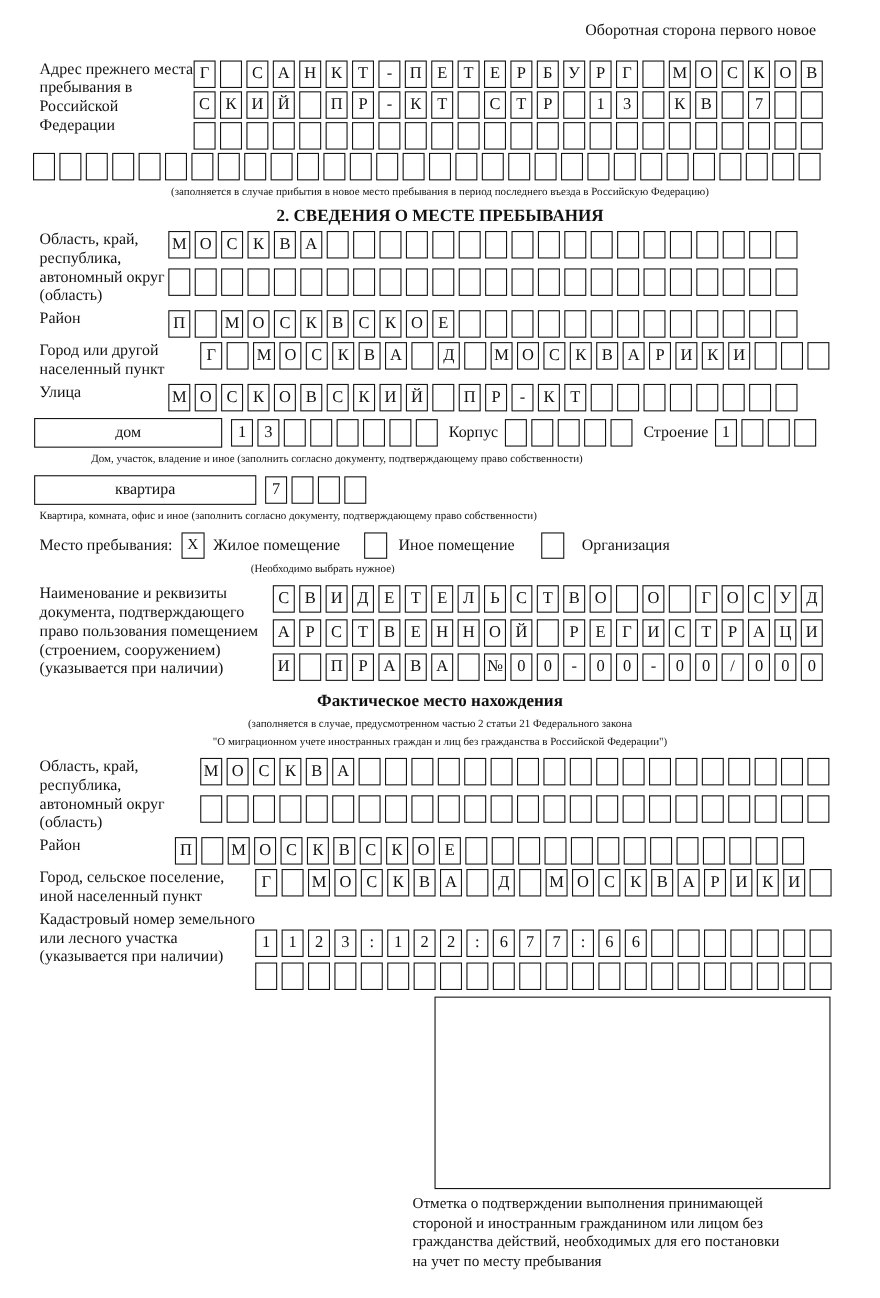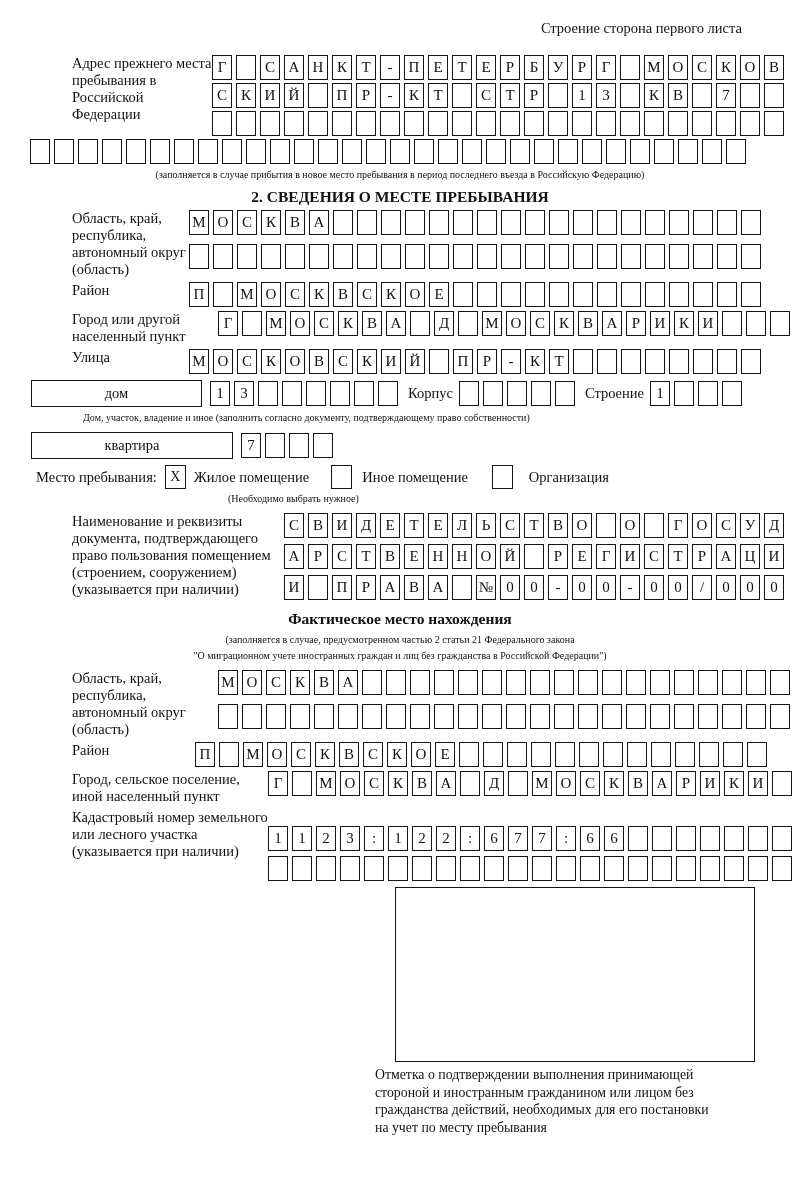--- a/index.html
+++ b/index.html
@@ -22,21 +22,21 @@
 
   .boxrow { display:flex; gap:4px; flex:none; }
   .cell {
     width:20px; height:25px; flex:none;
     border:1.6px solid #151515;
     display:flex; align-items:center; justify-content:center;
     font-size:15px; background:#fff;
   }
   .rowstack { display:flex; flex-direction:column; gap:3px; }
 
-  .frow { display:flex; align-items:flex-start; margin-top:4px;margin-left:36px; }
+  .frow { display:flex; align-items:flex-start; margin-top:4px; }
 
   .field-rect {
     height:27px; border:1.6px solid #151515;
     display:flex; align-items:center; justify-content:center;
     font-size:14.5px; flex:none; background:#fff;
   }
   .inline-row { display:flex; align-items:center; margin-top:6px; }
 
   .chk {
     width:21px; height:24px; flex:none;
@@ -51,21 +51,21 @@
     border:1.8px solid #151515; background:#fff;
   }
   .stamp-caption { margin-left:339px; width:400px; margin-top:4px; }
   .stamp-caption div { font-size:13.8px; line-height:17.5px; text-align:left; }
 </style>
 </head>
 <body>
 
 <div class="page">
 
-  <div class="hdr">Строение сторона первого листа</div>
+  <div class="hdr">Оборотная сторона первого новое</div>
 
   <div class="frow" style="margin-top:18px;">
     <div class="lbl" style="width:140px;">Адрес прежнего места пребывания в Российской Федерации</div>
     <div class="rowstack">
       <div class="boxrow">
           <span class="cell">Г</span>
           <span class="cell"></span>
           <span class="cell">С</span>
           <span class="cell">А</span>
           <span class="cell">Н</span>
@@ -359,20 +359,21 @@
 
   <div class="inline-row" style="margin-left:-5px;">
     <div class="field-rect" style="width:202px;">квартира</div>
     <div class="boxrow" style="margin-left:8px;">
         <span class="cell">7</span>
         <span class="cell"></span>
         <span class="cell"></span>
         <span class="cell"></span>
       </div>
   </div>
+  <div class="note" style="margin-top:3px;">Квартира, комната, офис и иное (заполнить согласно документу, подтверждающему право собственности)</div>
 
   <div class="inline-row">
     <div class="lbl">Место пребывания:</div>
     <div class="chk" style="margin-left:8px;">X</div>
     <div class="lbl" style="margin-left:8px;">Жилое помещение</div>
     <div class="chk" style="margin-left:22px;"></div>
     <div class="lbl" style="margin-left:10px;">Иное помещение</div>
     <div class="chk" style="margin-left:24px;"></div>
     <div class="lbl" style="margin-left:16px;">Организация</div>
   </div>

